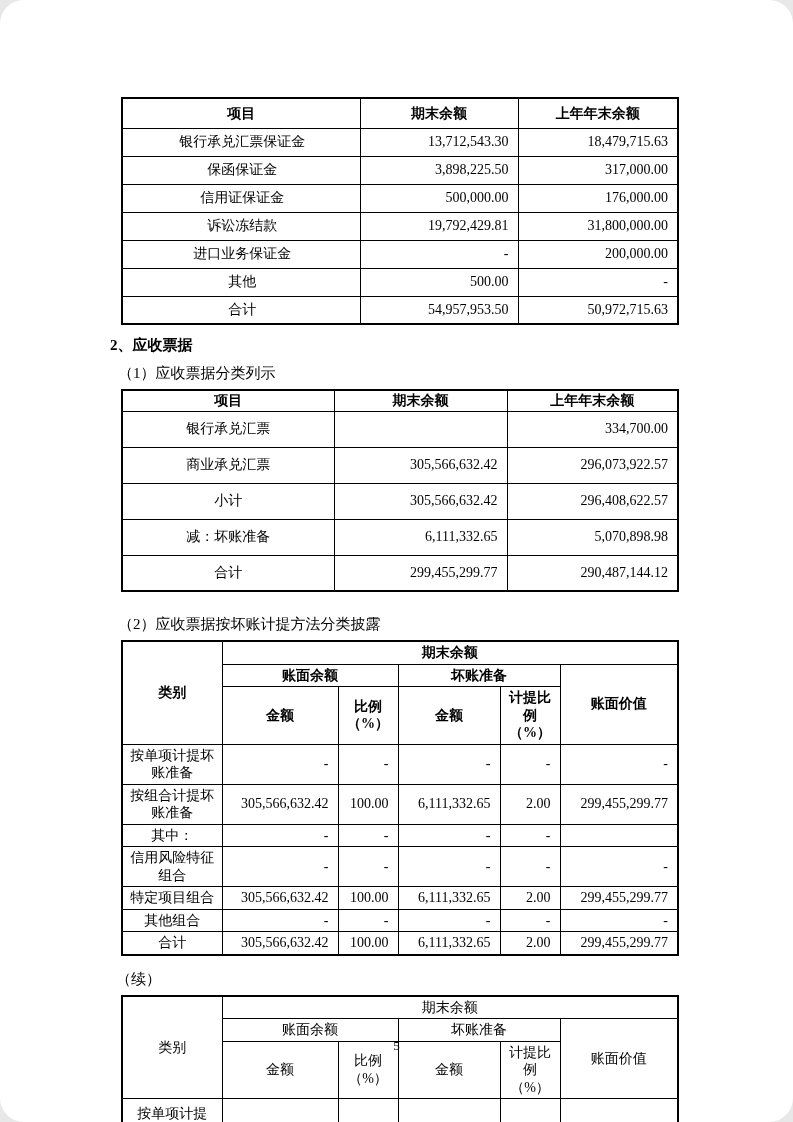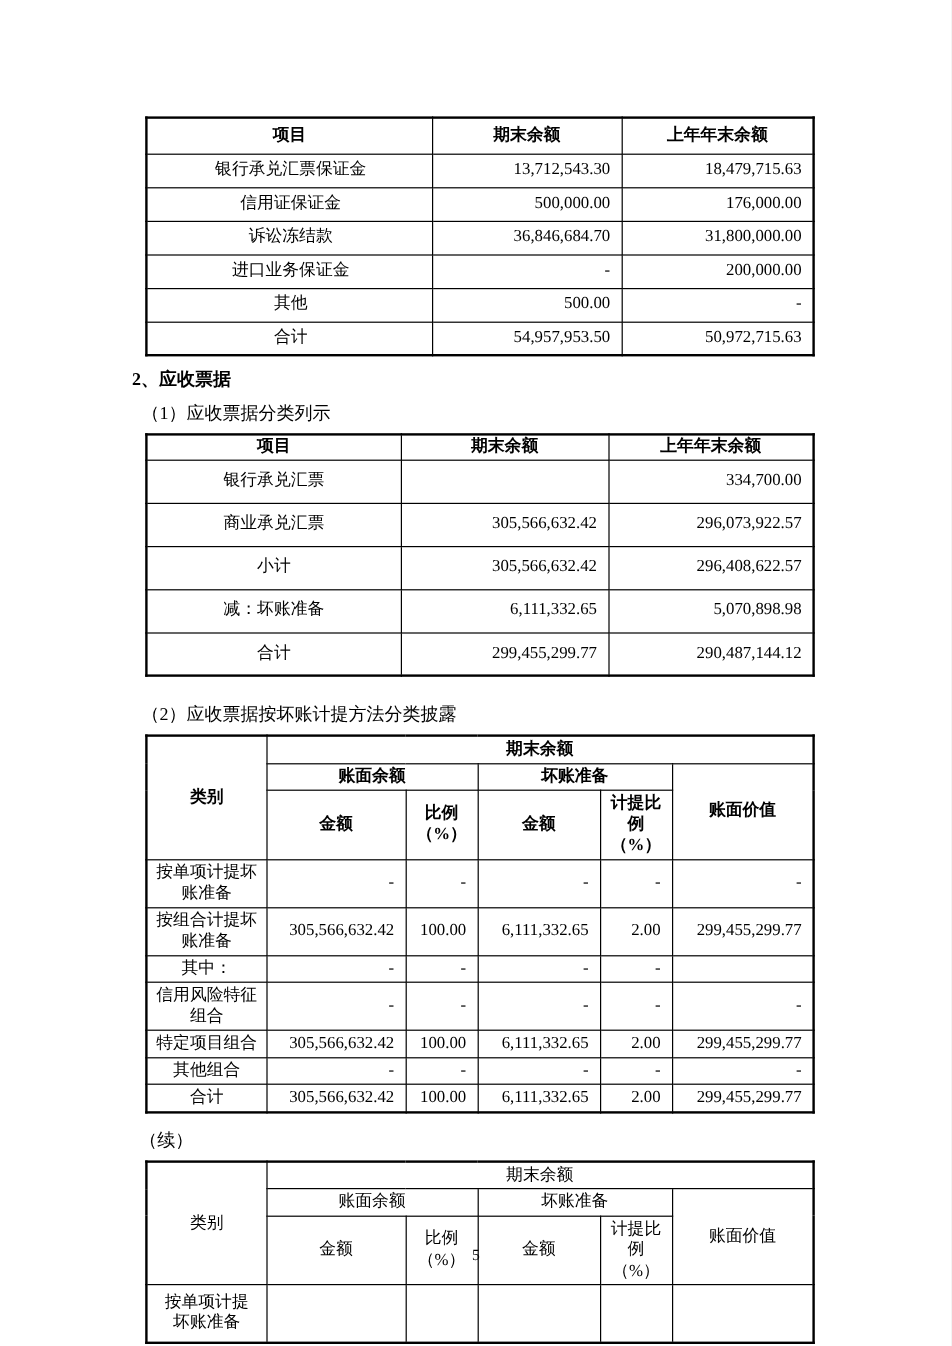--- a/index.html
+++ b/index.html
@@ -5,20 +5,21 @@
   * { margin:0; padding:0; box-sizing:border-box; }
   html,body { background:#e8e8e8; }
   .doc {
     position:relative;
     width:793px; height:1122px;
     background:#ffffff;
     font-family:"Liberation Serif","DejaVu Serif",serif;
     color:#000000;
     margin:0 auto;
     overflow:hidden;
+    border-radius:24px;
   }
   .content { position:absolute; left:110px; top:97px; width:570px; }
 
   table { border-collapse:collapse; table-layout:fixed; width:556px; margin-left:11px;
           font-size:14px; line-height:1.25; }
   .tbl { border:2px solid #000; }
   .tbl td, .tbl th { border:1px solid #000; overflow:hidden; vertical-align:middle; }
   .tbl th { font-weight:bold; text-align:center; padding:2px 4px; }
 
   .lab { text-align:center; padding:2px 6px; white-space:pre-line; }
@@ -73,27 +74,32 @@
         <th>项目</th>
         <th>期末余额</th>
         <th>上年年末余额</th>
       </tr>
       <tr>
         <td class="lab">银行承兑汇票保证金</td>
         <td class="num">13,712,543.30</td>
         <td class="num">18,479,715.63</td>
       </tr>
       <tr>
+        <td class="lab">保函保证金</td>
+        <td class="num">3,898,225.50</td>
+        <td class="num">317,000.00</td>
+      </tr>
+      <tr>
         <td class="lab">信用证保证金</td>
         <td class="num">500,000.00</td>
         <td class="num">176,000.00</td>
       </tr>
       <tr>
         <td class="lab">诉讼冻结款</td>
-        <td class="num">36,846,684.70</td>
+        <td class="num">19,792,429.81</td>
         <td class="num">31,800,000.00</td>
       </tr>
       <tr>
         <td class="lab">进口业务保证金</td>
         <td class="num">-</td>
         <td class="num">200,000.00</td>
       </tr>
       <tr>
         <td class="lab">其他</td>
         <td class="num">500.00</td>

